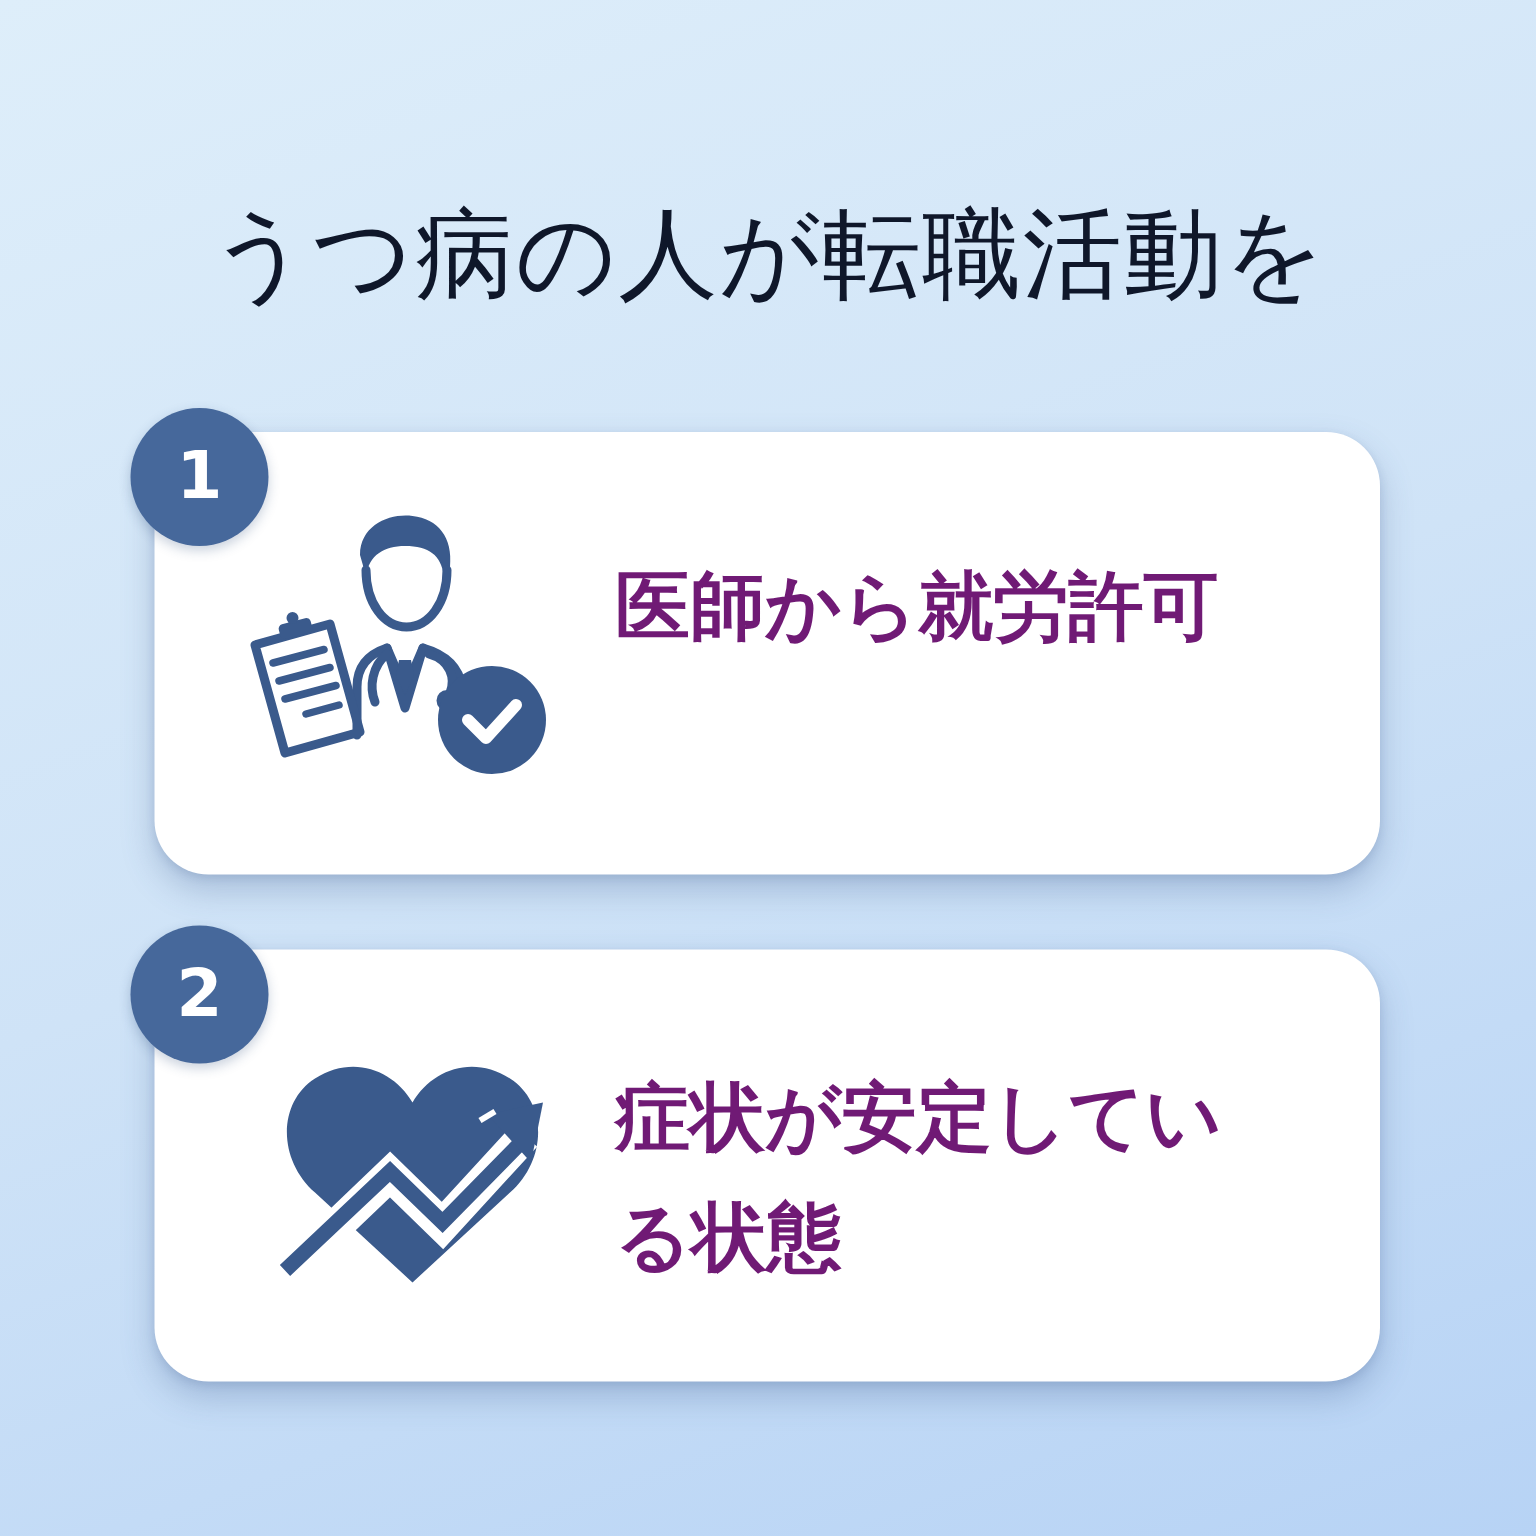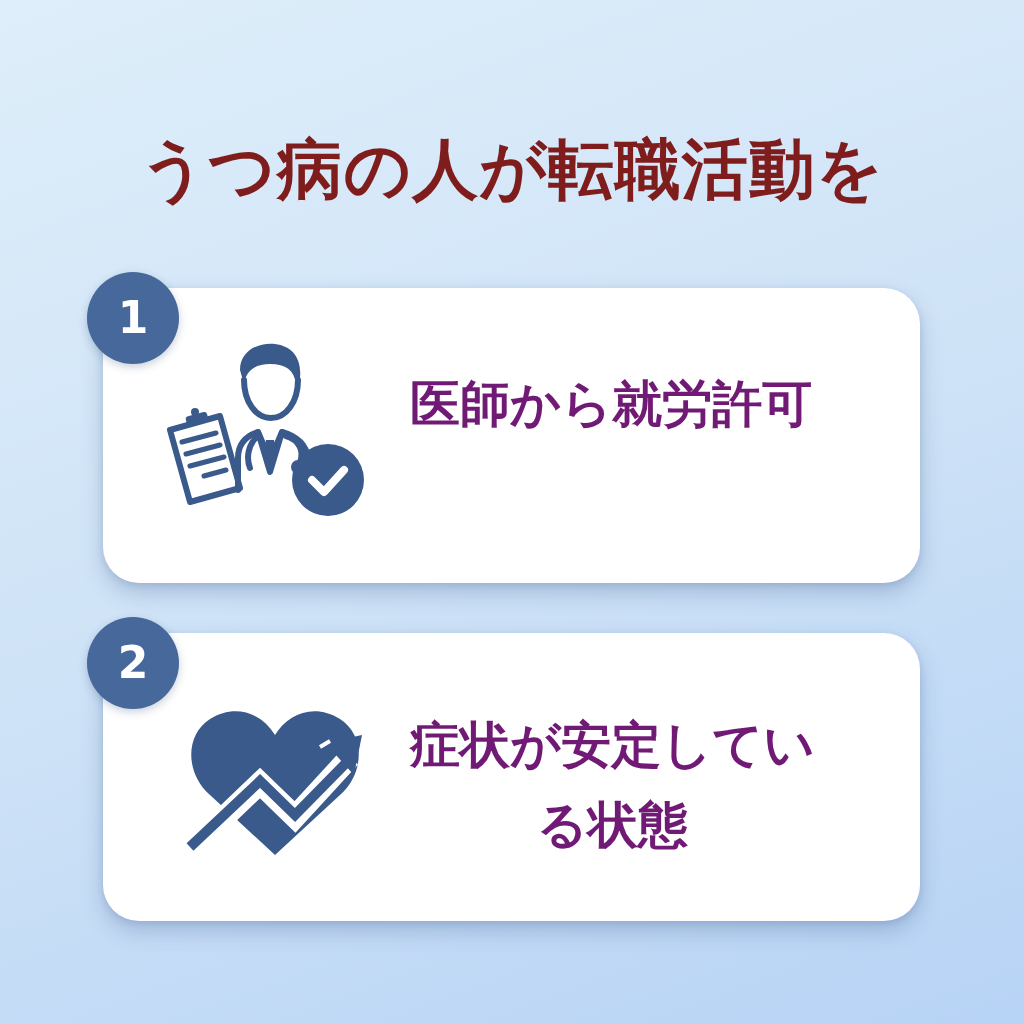--- a/index.html
+++ b/index.html
@@ -3,21 +3,21 @@
   <meta charset="utf-8">
   <style>
     html, body { margin: 0; padding: 0; }
     body {
       width: 1024px; height: 1024px; overflow: hidden; position: relative;
       background: linear-gradient(160deg, #deeefa 0%, #cfe3f7 50%, #b7d3f5 100%);
       font-family: "DejaVu Sans", "Liberation Sans", sans-serif;
     }
     .title {
       position: absolute; left: 0; top: 86px; width: 1024px;
-      text-align: center; color: #7f1d1d; font-weight: bold;
+      text-align: center; color: #0f172a; font-weight: normal;
       font-size: 66px; line-height: 80px; letter-spacing: 1px;
     }
     .title .line { display: block; white-space: nowrap; }
     .card {
       position: absolute; left: 103px; width: 817px;
       background: #ffffff; border-radius: 36px;
       box-shadow: 0 10px 22px rgba(60, 90, 140, 0.28), 0 2px 6px rgba(60,90,140,0.15);
     }
     .card1 { top: 288px; height: 295px; }
     .card2 { top: 633px; height: 288px; }
@@ -31,21 +31,21 @@
     .badge1 { left: 87px; top: 272px; }
     .badge2 { left: 87px; top: 617px; }
     .icon { position: absolute; }
     .icon1 { left: 160px; top: 340px; width: 210px; height: 180px; }
     .icon2 { left: 180px; top: 695px; width: 190px; height: 170px; }
     .card-text {
       position: absolute; left: 410px; color: #701a75; font-weight: bold;
       font-size: 50px; line-height: 80px; white-space: nowrap;
     }
     .text1 { top: 364px; }
-    .text2 { top: 705px; text-align: center; }
+    .text2 { top: 705px; }
     .card-text .line { display: block; }
   </style>
 </head>
 <body>
 
 <h1 class="title">
   <span class="line">うつ病の人が転職活動を</span>
 </h1>
 
 <div class="card card1"></div>

